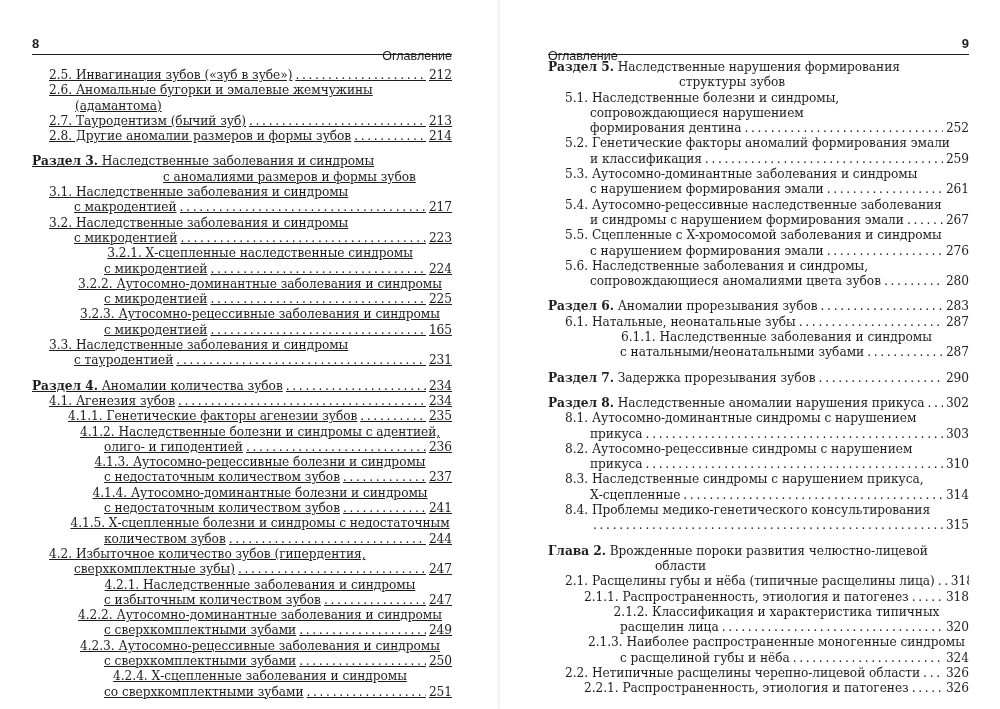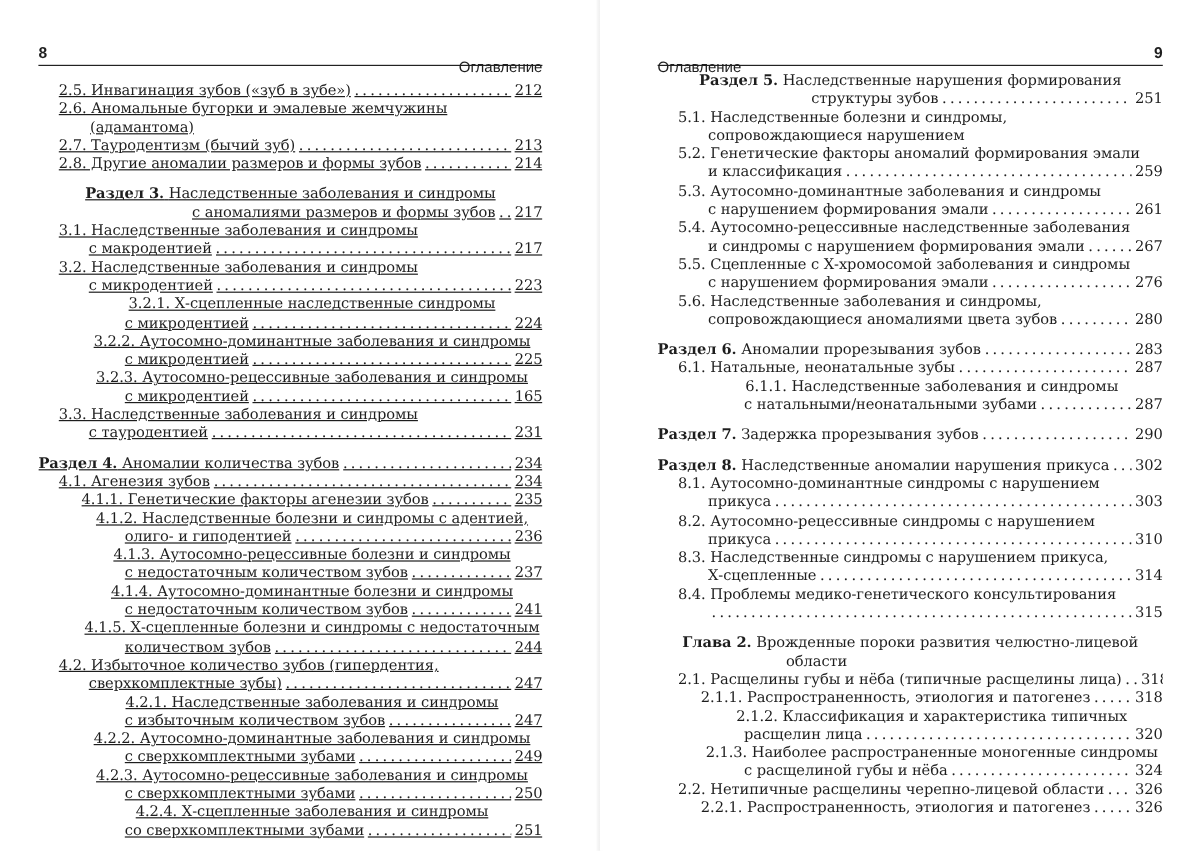--- a/index.html
+++ b/index.html
@@ -81,24 +81,24 @@
       min-width: 10px;
     }
     .dots::before {
       content: ". . . . . . . . . . . . . . . . . . . . . . . . . . . . . . . . . . . . . . . . . . . . . . . . . . . . . . . . . . . . . . . . . . . . . . . . . . . . . . . . . . . . . . . . . . . . . . . . . . . . . . . . . . . . . . . . . . . . . . . . . . . . . .";
       letter-spacing: -0.6px;
       white-space: nowrap;
     }
     .pg { flex: none; text-align: right; min-width: 22px; }
 
     
-    .l0 { padding-left: 0; justify-content: center; }
+    .l0 { padding-left: 0; }
     .l1 { padding-left: 17px; }
     .l2 { padding-left: 36px; justify-content: center; }
-    .cont-l0 { padding-left: 128px; }
+    .cont-l0 { padding-left: 128px; flex-direction: column; }
     .cont-l0c { padding-left: 104px; flex-direction: column; }
     .cont-l1 { padding-left: 42px; }
     .cont-l1b { padding-left: 40px; flex-direction: column; }
     .cont-l2 { padding-left: 72px; }
   </style>
 </head>
 <body>
 
 <div class="page" id="page-left">
   <div class="running-head">
@@ -358,20 +358,25 @@
         </div>
     </div>
 
     <div class="entry">
       <div class="line l1">
           <span class="txt">5.1. Наследственные болезни и синдромы,</span>
         </div>
       <div class="line cont-l1">
           <span class="txt">сопровождающиеся нарушением</span>
         </div>
+      <div class="line cont-l1">
+          <span class="txt">формирования дентина</span>
+          <span class="dots"></span>
+          <span class="pg">252</span>
+        </div>
     </div>
 
     <div class="entry">
       <div class="line l1">
           <span class="txt">5.2. Генетические факторы аномалий формирования эмали</span>
         </div>
       <div class="line cont-l1">
           <span class="txt">и классификация</span>
           <span class="dots"></span>
           <span class="pg">259</span>

